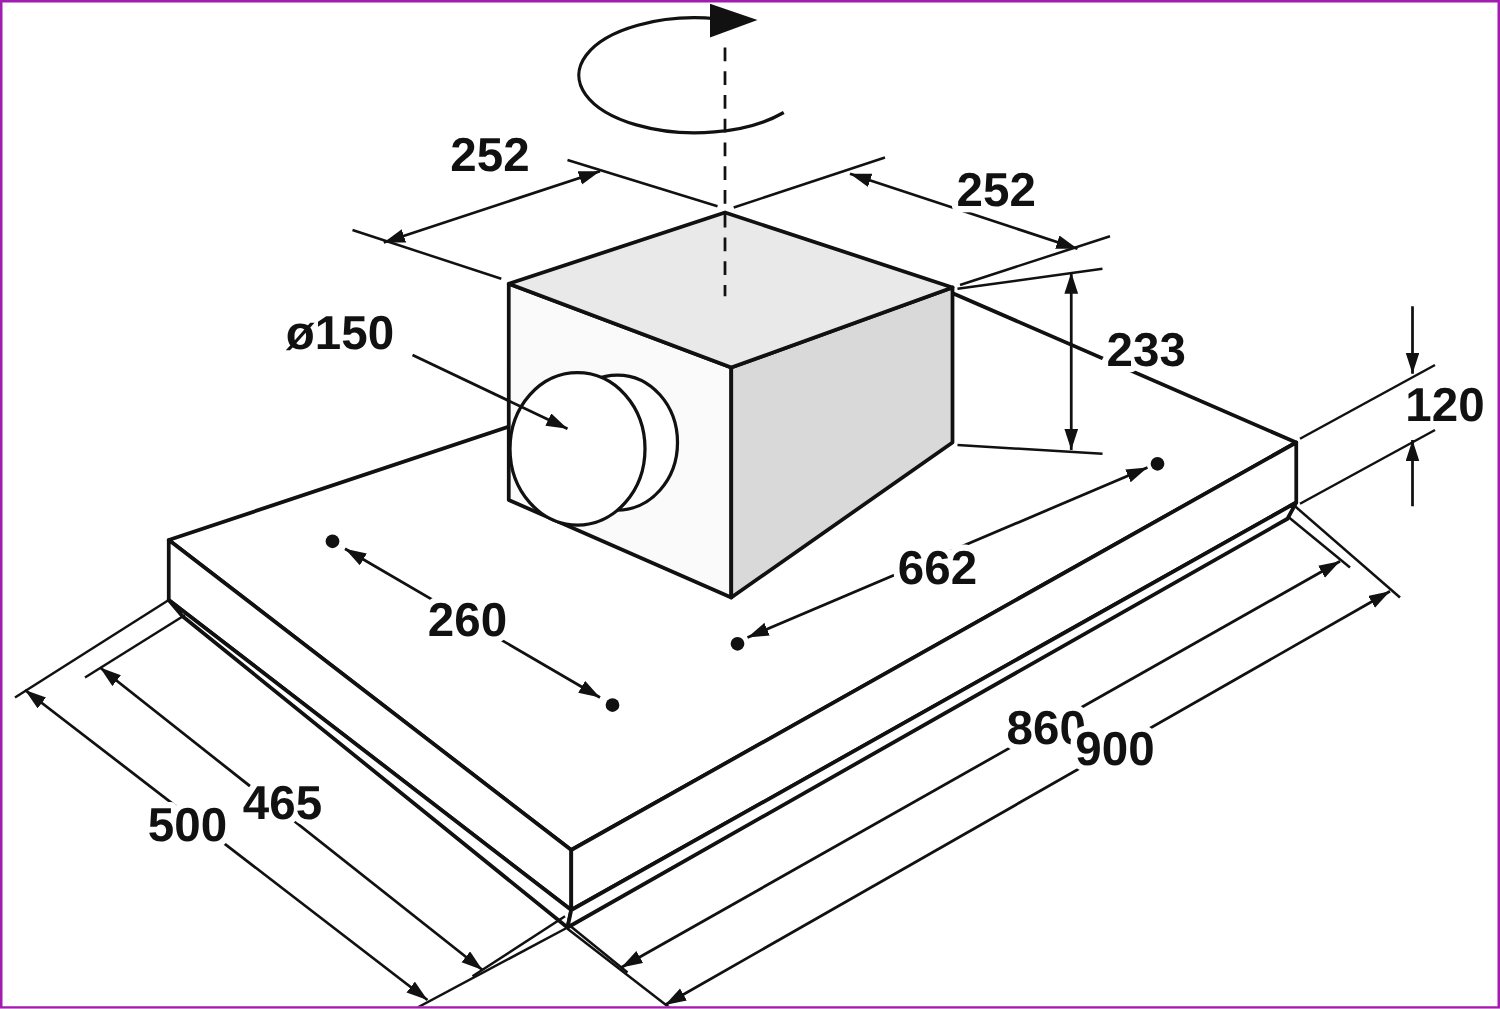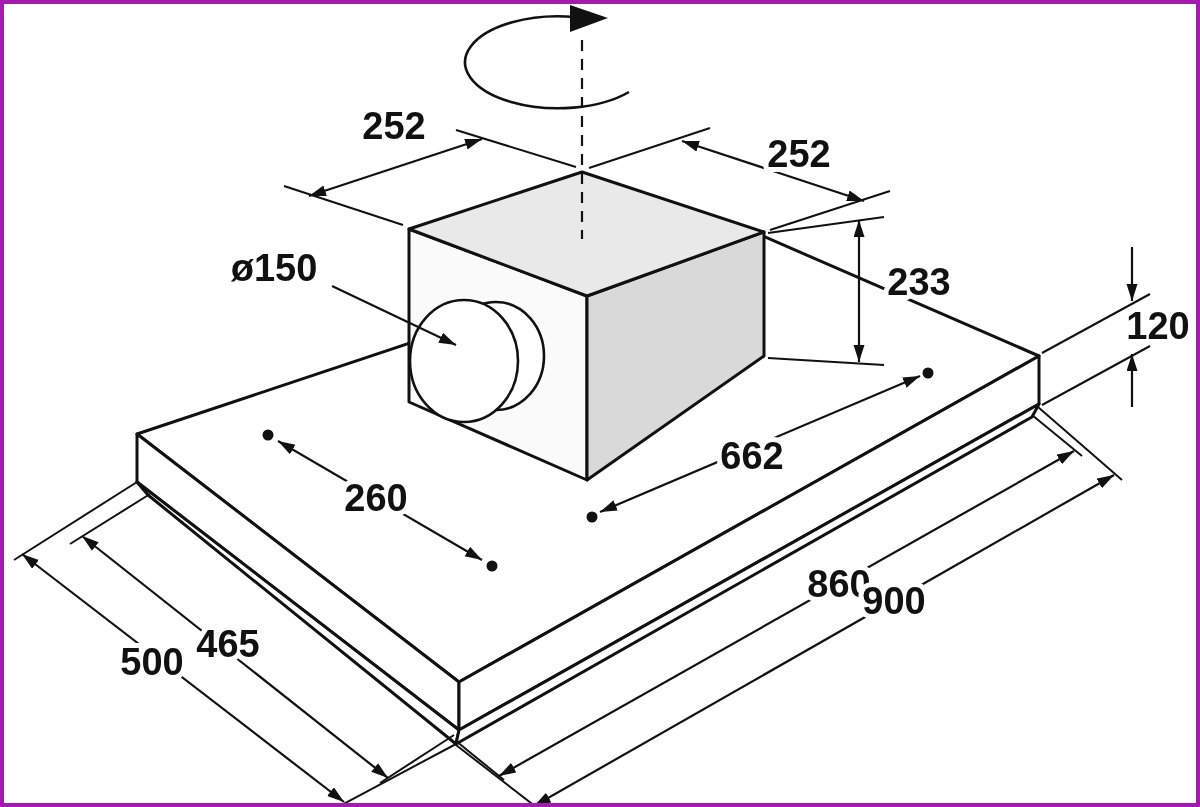--- a/index.html
+++ b/index.html
@@ -1,19 +1,19 @@
 <!DOCTYPE html>
 <html><head>
 <meta charset="utf-8">
 <style>
   html,body { margin:0; padding:0; background:#ffffff; }
   .stage {
     width:1200px; height:807px; position:relative; background:#ffffff;
     font-family:"Liberation Sans", sans-serif; overflow:hidden;
-    border:4px solid #a21caf; box-sizing:border-box;
+    border:2px solid #a21caf; box-sizing:border-box;
   }
   svg { position:absolute; inset:0; }
   .outline  { fill:#ffffff; stroke:#111111; stroke-width:3; stroke-linejoin:round; }
   .cube-top   { fill:#e9e9e9; stroke:#111111; stroke-width:3; stroke-linejoin:round; }
   .cube-left  { fill:#fafafa; stroke:#111111; stroke-width:3; stroke-linejoin:round; }
   .cube-right { fill:#d9d9d9; stroke:#111111; stroke-width:3; stroke-linejoin:round; }
   .thin   { fill:none; stroke:#111111; stroke-width:2; }
   .dimline{ fill:none; stroke:#111111; stroke-width:2.2; }
   .axis   { fill:none; stroke:#111111; stroke-width:2.2; stroke-dasharray:11 8; }
   .arc    { fill:none; stroke:#111111; stroke-width:2.6; }

